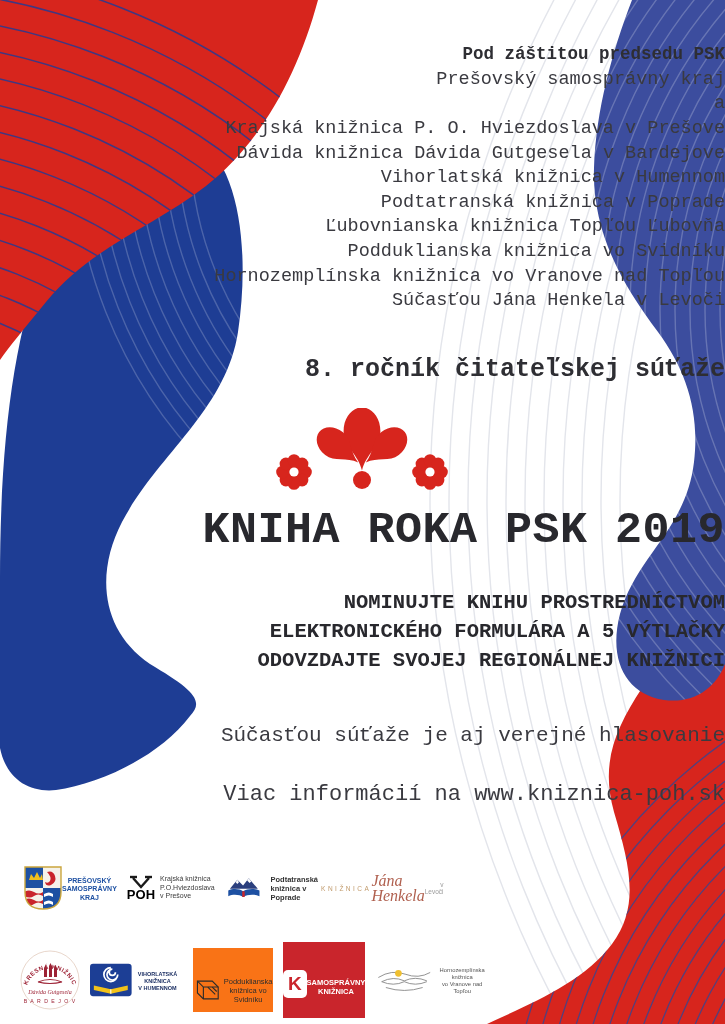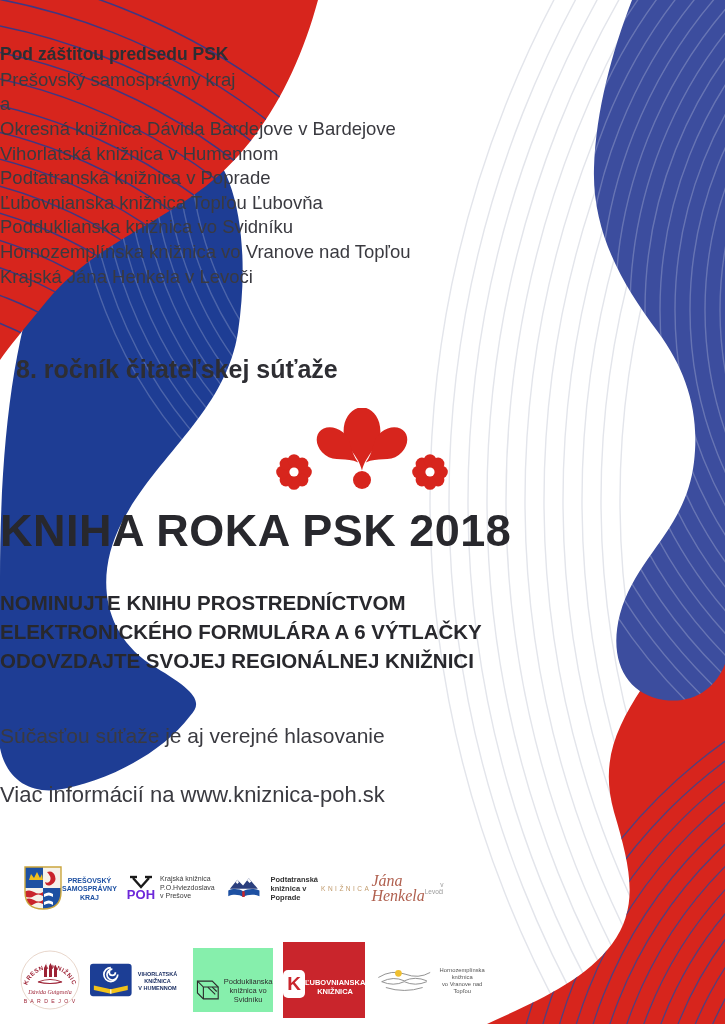--- a/index.html
+++ b/index.html
@@ -1,19 +1,19 @@
 <!DOCTYPE html>
 <html><head>
 <meta charset="utf-8">
 <style>
   html,body{margin:0;padding:0;background:#ffffff;}
   .poster{position:relative;width:725px;height:1024px;overflow:hidden;background:#fff;
           font-family:"Liberation Sans",sans-serif;color:#3a3a40;}
   .bg{position:absolute;inset:0;z-index:0;}
-  .layer{position:absolute;left:0;right:0;text-align:left;z-index:2;}
+  .layer{position:absolute;left:0;right:0;text-align:right;z-index:2;font-family:Liberation Mono, monospace;}
   .multiline{white-space:pre-line;}
   .patron{top:44px;font-size:17.5px;font-weight:bold;color:#2e2e33;}
   .org{top:69px;font-size:18.5px;}
   .conj{top:93px;font-size:18.5px;}
   .libs{top:117px;font-size:18.5px;line-height:24.6px;}
   .announce{top:331px;font-size:17.5px;font-weight:bold;color:#2e2e33;}
   .edition{top:355px;font-size:25px;font-weight:bold;color:#2e2e33;margin-left:16px;}
   .ornament{position:absolute;left:272px;top:408px;z-index:2;}
   .title{top:505px;font-size:45px;font-weight:800;letter-spacing:.5px;color:#28282d;margin:0;}
   .instr{top:588px;font-size:20.5px;font-weight:bold;line-height:29px;color:#28282d;}
@@ -21,30 +21,30 @@
   .voting{top:724px;font-size:21px;}
   .info{top:782px;font-size:22px;}
   
   .logorow{position:absolute;display:flex;align-items:center;z-index:2;}
   .row1{left:24px;top:866px;width:400px;gap:10px;}
   .row2{left:20px;top:942px;width:420px;gap:10px;}
   .logo{display:flex;flex-direction:row;align-items:center;justify-content:center;}
   .psk-label{font-size:7px;font-weight:bold;color:#1d50a2;text-align:center;line-height:8.5px;margin-top:3px;}
   .poh{flex-direction:row;gap:5px;align-items:center;}
   .poh-left{display:flex;flex-direction:column;align-items:center;}
-  .poh-abbr{font-size:13px;font-weight:800;color:#6d28d9;line-height:12px;}
+  .poh-abbr{font-size:13px;font-weight:800;color:#000000;line-height:12px;}
   .small-grey{font-size:7px;color:#3b3b3b;text-align:left;line-height:8.5px;}
   .podt{flex-direction:row;gap:8px;}
   .podt-label{font-size:7.5px;font-weight:bold;color:#333;text-align:left;line-height:9px;}
   .henkel{width:92px;}
   .henkel-top{font-size:6.5px;letter-spacing:2.5px;color:#c19a6b;text-align:right;width:100%;}
   .henkel-script{font-family:"Liberation Serif",serif;font-style:italic;font-size:16px;color:#b0604f;line-height:15px;}
   .henkel-bottom{font-size:6.5px;color:#9a9a9a;text-align:right;width:100%;}
   .vih-label{font-size:5.5px;font-weight:bold;color:#1c2f63;text-align:center;line-height:7px;margin-top:2px;}
-  .podd{width:80px;height:64px;background:#86efac;justify-content:flex-start;padding-top:20px;box-sizing:border-box;}
+  .podd{width:80px;height:64px;background:#f97316;justify-content:flex-start;padding-top:20px;box-sizing:border-box;}
   .podd-label{font-size:7.5px;color:#2e2e2e;text-align:center;line-height:9px;margin-top:1px;}
   .lub{width:82px;height:76px;background:#c9252c;justify-content:flex-start;padding-top:8px;box-sizing:border-box;}
   .lk-box{width:28px;height:28px;background:#fff;border-radius:5px;display:flex;align-items:center;justify-content:center;}
   .lk-box span{color:#c9252c;font-size:19px;font-weight:800;}
   .lub-label{font-size:7.5px;font-weight:bold;color:#fff;text-align:center;line-height:9px;margin-top:5px;}
   .horno-label{font-size:5.8px;color:#555;text-align:center;line-height:7px;margin-top:1px;}
 </style>
 </head>
 <body>
 
@@ -145,27 +145,28 @@
         <circle cx="-120" cy="620" r="606"></circle>
       <circle cx="-120" cy="620" r="632"></circle>
         <circle cx="-120" cy="620" r="658"></circle>
     </g>
   </svg>
 
   <div class="layer patron">Pod záštitou predsedu PSK</div>
   <div class="layer org">Prešovský samosprávny kraj</div>
   <div class="layer conj">a</div>
   <div class="layer libs">
-    <div>Okresná knižnica Dávida Bardejove v Bardejove</div>
+    <div>Krajská knižnica P. O. Hviezdoslava v Prešove</div>
+    <div>Dávida knižnica Dávida Gutgesela v Bardejove</div>
     <div>Vihorlatská knižnica v Humennom</div>
     <div>Podtatranská knižnica v Poprade</div>
     <div>Ľubovnianska knižnica Topľou Ľubovňa</div>
     <div>Podduklianska knižnica vo Svidníku</div>
     <div>Hornozemplínska knižnica vo Vranove nad Topľou</div>
-    <div>Krajská Jána Henkela v Levoči</div>
+    <div>Súčasťou Jána Henkela v Levoči</div>
   </div>
   <div class="layer edition">8. ročník čitateľskej súťaže</div>
 
   <svg class="ornament" width="180" height="95" viewBox="0 0 180 95">
     <defs>
       <path id="drop" d="M0,44 C-3,30 -16,23 -16,10 C-16,-3 -8,-11 0,-11 C8,-11 16,-3 16,10 C16,23 3,30 0,44 Z"></path>
       <g id="rosette">
         <circle r="11" fill="#d7251d"></circle>
         <circle cx="11.5" cy="0" r="6.3" fill="#d7251d"></circle>
           <circle cx="8.1" cy="8.1" r="6.3" fill="#d7251d"></circle>
@@ -179,23 +180,23 @@
       </g>
     </defs>
     <use href="#drop" fill="#d7251d" transform="translate(90,12) scale(1.15)"></use>
     <use href="#drop" fill="#d7251d" transform="translate(55,30) rotate(-52) scale(0.9)"></use>
     <use href="#drop" fill="#d7251d" transform="translate(125,30) rotate(52) scale(0.9)"></use>
     <circle cx="90" cy="72" r="9" fill="#d7251d"></circle>
     <use href="#rosette" transform="translate(22,64)"></use>
     <use href="#rosette" transform="translate(158,64)"></use>
   </svg>
 
-  <h1 class="layer title">KNIHA ROKA PSK 2018</h1>
+  <h1 class="layer title">KNIHA ROKA PSK 2019</h1>
   <div class="layer instr multiline">NOMINUJTE KNIHU PROSTREDNÍCTVOM
-ELEKTRONICKÉHO FORMULÁRA A 6 VÝTLAČKY
+ELEKTRONICKÉHO FORMULÁRA A 5 VÝTLAČKY
 ODOVZDAJTE SVOJEJ REGIONÁLNEJ KNIŽNICI</div>
   <div class="layer info">Viac informácií na www.kniznica-poh.sk</div>
   <div class="layer voting">Súčasťou súťaže je aj verejné hlasovanie</div>
 
   <div class="logorow row1">
 
     <div class="logo">
       <svg width="38" height="44" viewBox="0 0 38 44">
         <defs>
             <clipPath id="shieldC">
@@ -296,21 +297,21 @@
         </g>
       </svg>
       <div class="podd-label multiline">Podduklianska
 knižnica vo Svidníku</div>
     </div>
 
     <div class="logo lub">
       <div class="lk-box">
         <span>K</span>
       </div>
-      <div class="lub-label multiline">ĽUBOVNIANSKA
+      <div class="lub-label multiline">SAMOSPRÁVNY
 KNIŽNICA</div>
     </div>
 
     <div class="logo">
       <svg width="70" height="34" viewBox="0 0 70 34">
         <g stroke="#8a8a8a" stroke-width="1.1" fill="none">
           <path d="M4,14 Q20,4 36,10 T66,8"></path>
           <path d="M8,19 Q22,12 35,18 Q48,12 62,18"></path>
           <path d="M8,19 Q22,25 35,19 Q48,25 62,19"></path>
           <path d="M13,26 Q35,33 57,26"></path>

